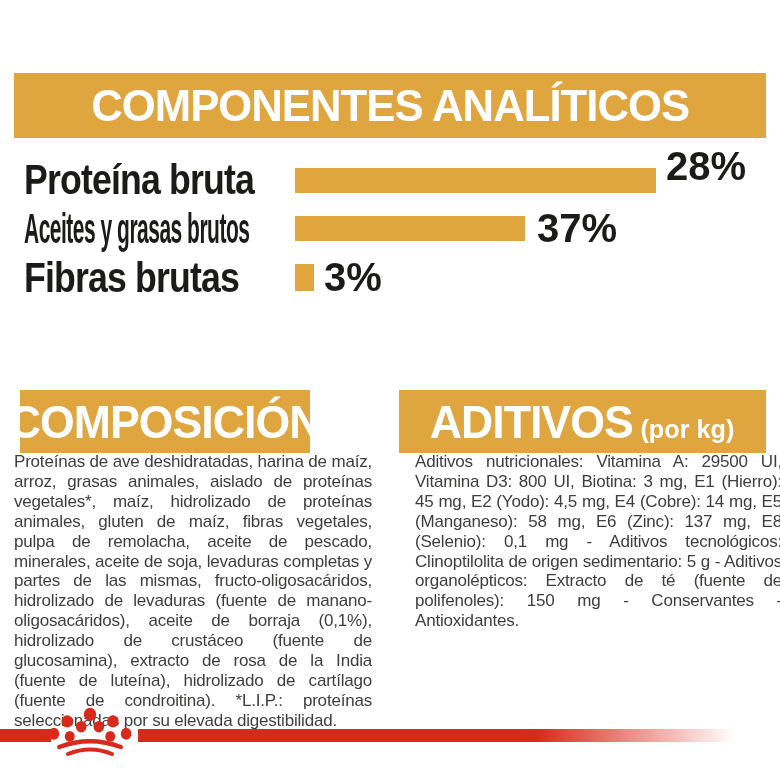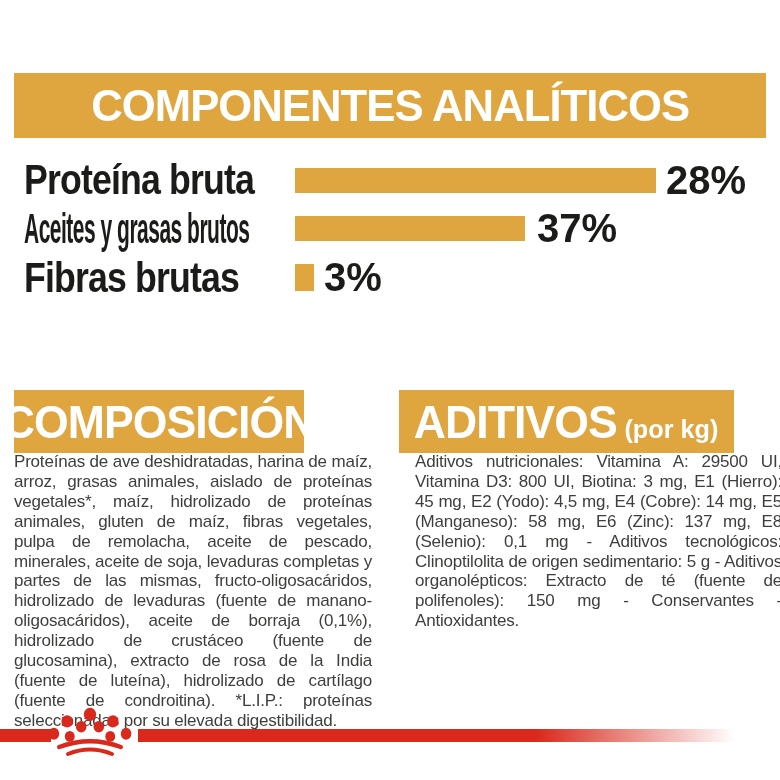--- a/index.html
+++ b/index.html
@@ -6,43 +6,43 @@
   .page{
     position:relative;width:780px;height:780px;background:#ffffff;overflow:hidden;
     font-family:"Liberation Sans","DejaVu Sans",sans-serif;
   }
   .banner{
     position:absolute;background:#DFA640;color:#ffffff;
     display:flex;align-items:center;justify-content:center;
   }
   .banner-top{left:14px;top:73px;width:752px;height:65px;}
   .banner-top .banner-text{font-size:45px;font-weight:bold;letter-spacing:-1px;transform:scaleX(0.97);}
-  .banner-left{left:14px;top:390px;width:290px;height:63px;}
-  .banner-right{left:399px;top:390px;width:335px;height:63px;}
+  .banner-left{left:20px;top:390px;width:290px;height:63px;}
+  .banner-right{left:399px;top:390px;width:367px;height:63px;}
   .banner-text{font-size:46px;font-weight:bold;letter-spacing:-1px;white-space:nowrap;}
   .banner-suffix{font-size:26px;font-weight:bold;margin-left:8px;letter-spacing:0;}
   .banner-right .inner{display:flex;align-items:baseline;transform:scaleX(0.97);}
 
   .chart-label{
     position:absolute;left:24px;height:46px;display:flex;align-items:center;
     font-weight:bold;color:#1b1b19;font-size:42px;letter-spacing:-1px;white-space:nowrap;
     transform-origin:left center;
   }
   .cl-0{top:157px;transform:scaleX(0.85);}
   .cl-1{top:206px;transform:scaleX(0.50);}
   .cl-2{top:255px;transform:scaleX(0.85);}
   .bar{position:absolute;left:295px;height:25px;background:#DFA640;}
   .bar-0{top:168px;}
   .bar-1{top:216px;}
   .bar-2{top:264px;height:27px;}
   .pct{
     position:absolute;height:44px;display:flex;align-items:center;
     font-weight:bold;color:#1b1b19;font-size:40px;white-space:nowrap;
   }
-  .pct-0{left:666px;top:158px;}
+  .pct-0{left:666px;top:144px;}
   .pct-1{left:537px;top:206px;}
   .pct-2{left:324px;top:255px;}
 
   .body-text{
     position:absolute;top:452px;color:#3e3e3d;font-size:17px;line-height:19.9px;
     text-align:justify;letter-spacing:-0.2px;
   }
   .body-left{left:14px;width:358px;}
   .body-right{left:415px;width:367px;}
 

